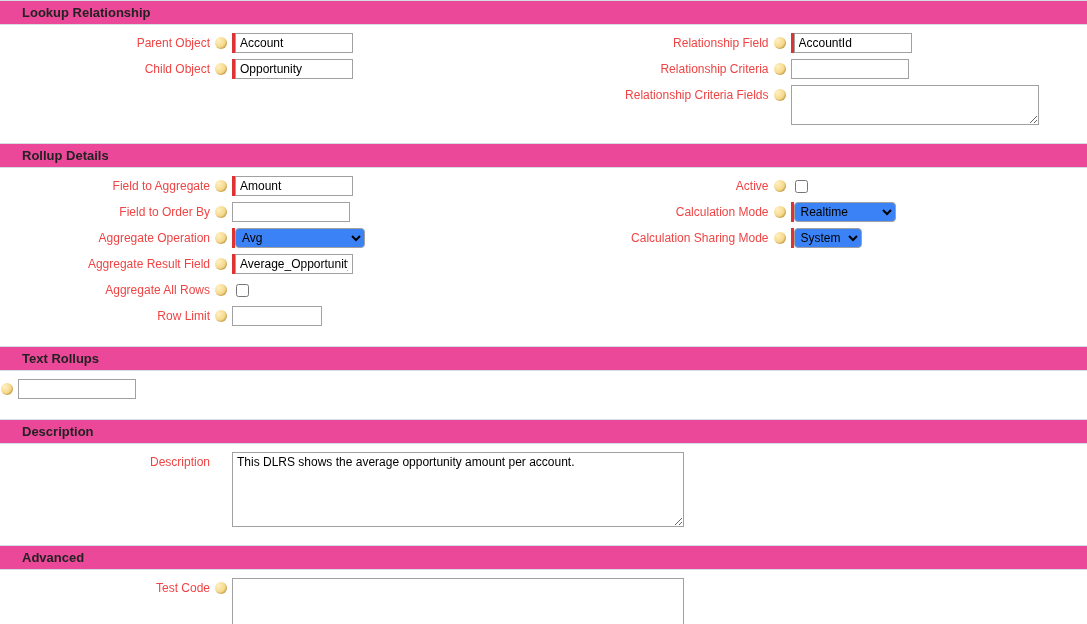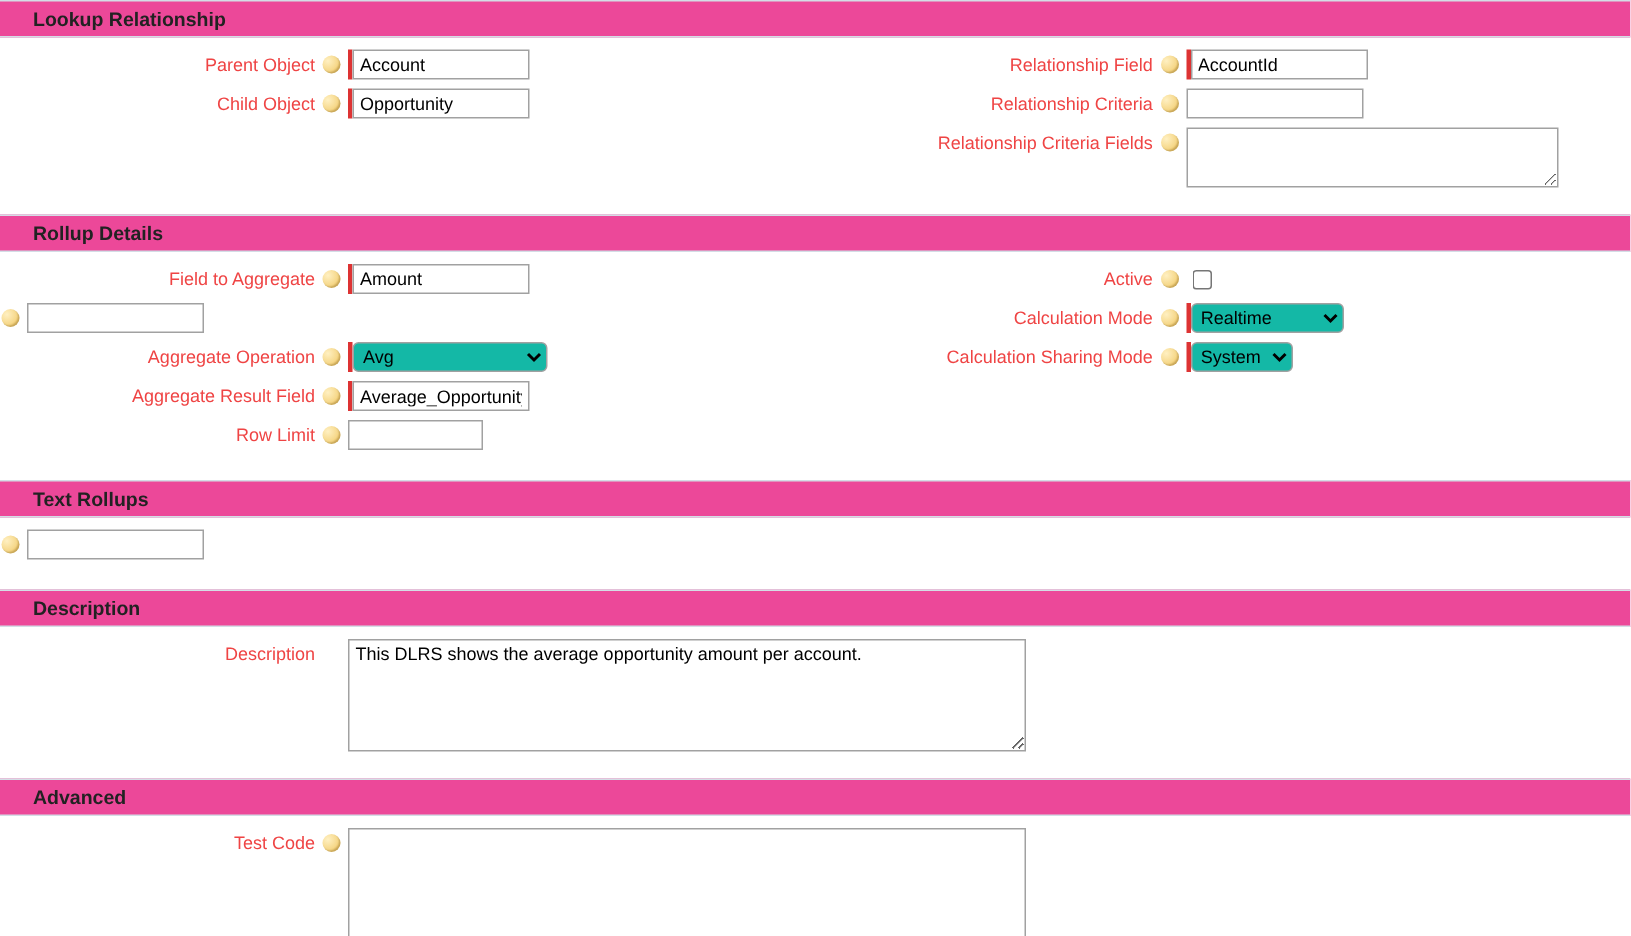--- a/index.html
+++ b/index.html
@@ -73,21 +73,21 @@
     padding:2px 4px;
     height:20px;
     box-sizing:border-box;
     width:118px;
   }
   select.sel {
     font-family: Arial, Helvetica, sans-serif;
     font-size:12px;
     height:20px;
     border:1px solid #a1a1a1;
-    background:#14b8a6;
+    background:#3b82f6;
     border-radius:4px;
     padding:0 2px;
   }
   textarea.txt {
     height:auto;
     resize:both;
   }
   input[type=checkbox]{
     margin:4px 0 0 4px;
   }
@@ -146,39 +146,47 @@
   <div class="col-left">
     <div class="row">
       <div class="lbl">Field to Aggregate</div>
       <span class="help"></span>
       <div class="ctrl">
           <span class="req"></span>
           <input class="txt" type="text" value="Amount" style="">
         </div>
     </div>
     <div class="row">
+      <div class="lbl">Field to Order By</div>
       <span class="help"></span>
       <div class="ctrl">
           <input class="txt" type="text" value="" style="">
         </div>
     </div>
     <div class="row">
       <div class="lbl">Aggregate Operation</div>
       <span class="help"></span>
       <div class="ctrl">
           <span class="req"></span>
           <select class="sel" style="width:130px"><option>Avg</option></select>
         </div>
     </div>
     <div class="row">
       <div class="lbl">Aggregate Result Field</div>
       <span class="help"></span>
       <div class="ctrl">
           <span class="req"></span>
           <input class="txt" type="text" value="Average_Opportunity_" style="">
+        </div>
+    </div>
+    <div class="row">
+      <div class="lbl">Aggregate All Rows</div>
+      <span class="help"></span>
+      <div class="ctrl">
+          <input type="checkbox" style="">
         </div>
     </div>
     <div class="row">
       <div class="lbl">Row Limit</div>
       <span class="help"></span>
       <div class="ctrl">
           <input class="txt" style="width: 90px;" type="text" value="">
         </div>
     </div>
   </div>

